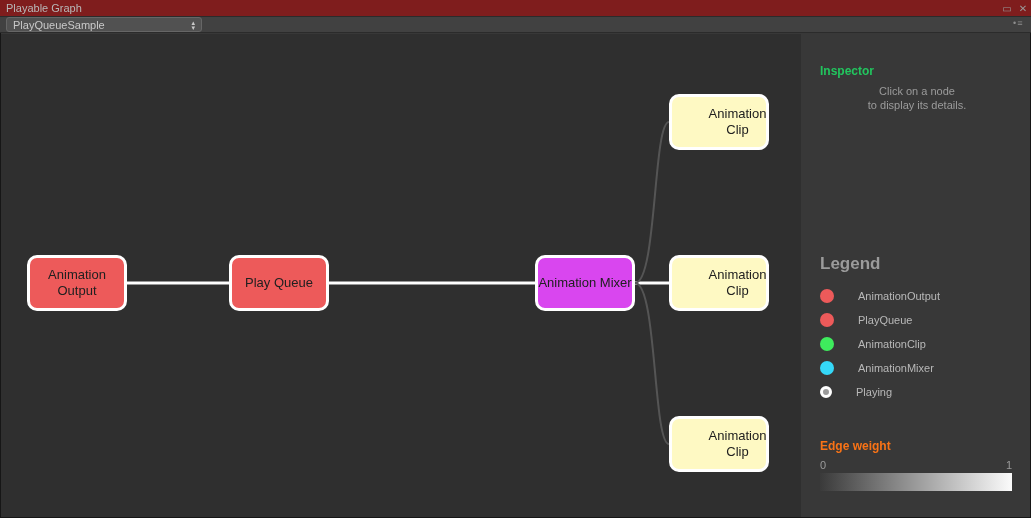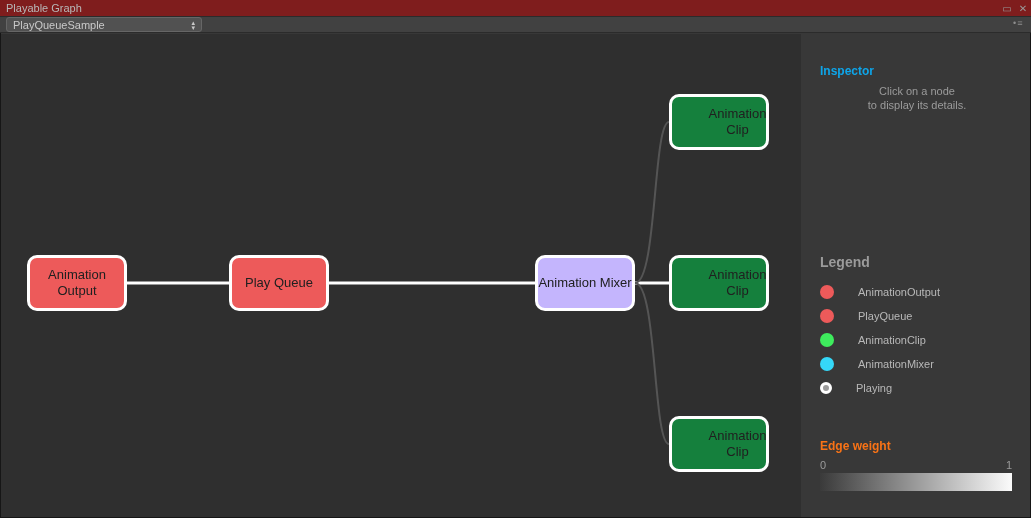--- a/index.html
+++ b/index.html
@@ -121,57 +121,57 @@
     display: flex;
     align-items: center;
     justify-content: center;
     text-align: center;
     font-size: 13px;
     color: #202020;
     line-height: 1.25;
     cursor: pointer;
   }
   .node.red   { background: #ed5a5a; }
-  .node.cyan  { background: #c4b5fd; }
-  .node.green { background: #15803d; padding-left: 37px; }
+  .node.cyan  { background: #d946ef; }
+  .node.green { background: #fef9c3; padding-left: 37px; }
 
   
   .panel {
     position: absolute;
     left: 802px; top: 34px;
     width: 228px;
     height: 483px;
     background: #383838;
     padding: 0;
   }
   .inspector {
     padding: 30px 16px 0 18px;
   }
   .inspector h3 {
     margin: 0 0 6px 0;
     font-size: 12px;
     font-weight: bold;
-    color: #0ea5e9;
+    color: #22c55e;
   }
   .inspector .hint {
     text-align: center;
     font-size: 11px;
     color: #9b9b9b;
     line-height: 1.3;
   }
 
   .legend {
     position: absolute;
     left: 18px;
     top: 220px;
     width: 200px;
   }
   .legend h3 {
     margin: 0 0 10px 0;
-    font-size: 14px;
+    font-size: 17px;
     font-weight: bold;
     color: #9b9b9b;
   }
   .legend-row {
     display: flex;
     align-items: center;
     gap: 24px;
     height: 24px;
     font-size: 11px;
     color: #b8b8b8;

